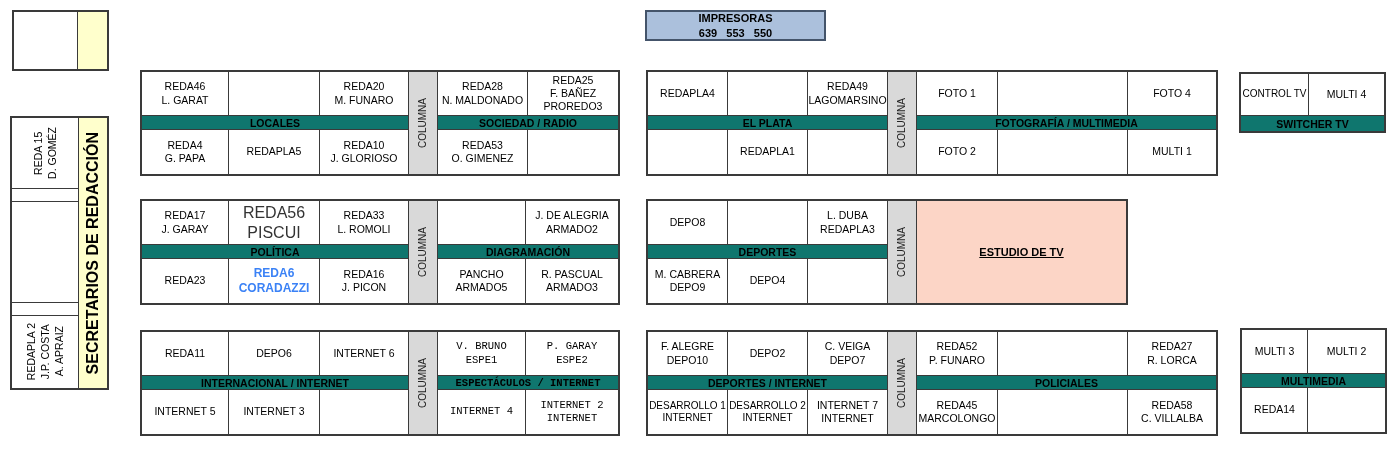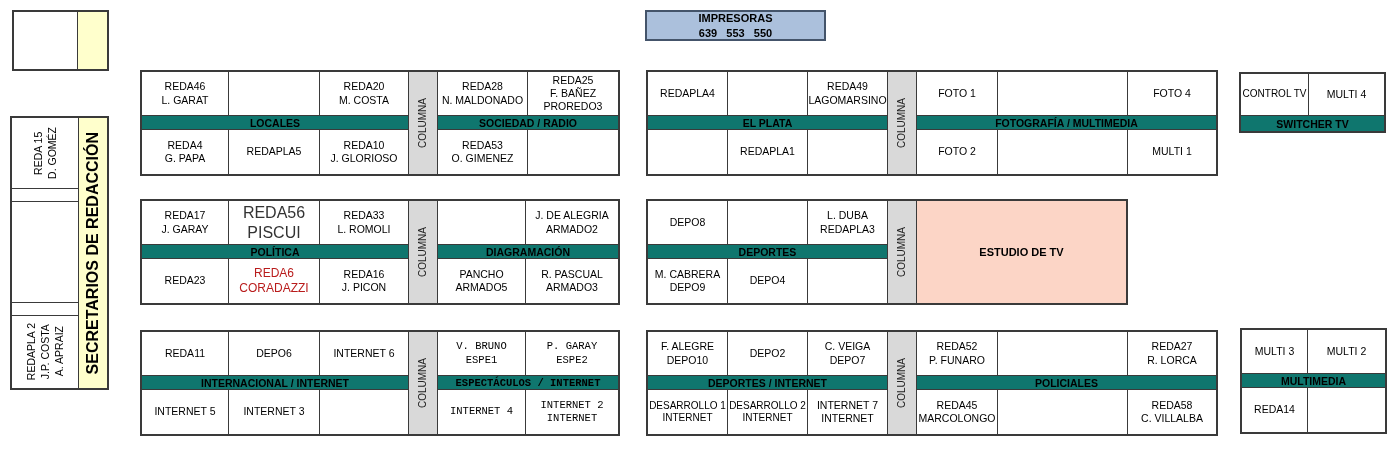--- a/index.html
+++ b/index.html
@@ -56,21 +56,21 @@
       <span class="vt bold">SECRETARIOS DE REDACCIÓN</span>
     </div>
   </div>
 
   <div class="grp" style="left:140px;top:70px;">
     <div class="section" style="grid-template-columns:86px 90px 88px;">
       <div class="cell">REDA46
 L. GARAT</div>
       <div class="cell"></div>
       <div class="cell">REDA20
-M. COSTA</div>
+M. FUNARO</div>
       <div class="band">LOCALES</div>
       <div class="cell">REDA4
 G. PAPA</div>
       <div class="cell">REDAPLA5</div>
       <div class="cell">REDA10
 J. GLORIOSO</div>
     </div>
     <div class="columna">
         <span class="vt">COLUMNA</span>
       </div>
@@ -123,21 +123,21 @@
   <div class="grp" style="left:140px;top:199px;">
     <div class="section" style="grid-template-columns:86px 90px 88px;">
       <div class="cell">REDA17
 J. GARAY</div>
       <div class="cell" style="font-size:16px;color:#333;">REDA56
 PISCUI</div>
       <div class="cell">REDA33
 L. ROMOLI</div>
       <div class="band">POLÍTICA</div>
       <div class="cell">REDA23</div>
-      <div class="cell" style="font-size:12px;color:#b91c1c;">REDA6
+      <div class="cell" style="font-size:12px;color:#3b82f6;font-weight:bold;">REDA6
 CORADAZZI</div>
       <div class="cell">REDA16
 J. PICON</div>
     </div>
     <div class="columna">
         <span class="vt">COLUMNA</span>
       </div>
     <div class="section" style="grid-template-columns:87px 92px;">
       <div class="cell"></div>
       <div class="cell">J. DE ALEGRIA
@@ -158,21 +158,21 @@
 REDAPLA3</div>
       <div class="band">DEPORTES</div>
       <div class="cell">M. CABRERA
 DEPO9</div>
       <div class="cell">DEPO4</div>
       <div class="cell"></div>
     </div>
     <div class="columna">
         <span class="vt">COLUMNA</span>
       </div>
-    <div class="estudio" style="width:209px;">ESTUDIO DE TV</div>
+    <div class="estudio" style="width:209px;text-decoration:underline;">ESTUDIO DE TV</div>
   </div>
 
   <div class="grp" style="left:140px;top:330px;">
     <div class="section" style="grid-template-columns:86px 90px 88px;">
       <div class="cell">REDA11</div>
       <div class="cell">DEPO6</div>
       <div class="cell">INTERNET 6</div>
       <div class="band">INTERNACIONAL / INTERNET</div>
       <div class="cell">INTERNET 5</div>
       <div class="cell">INTERNET 3</div>

